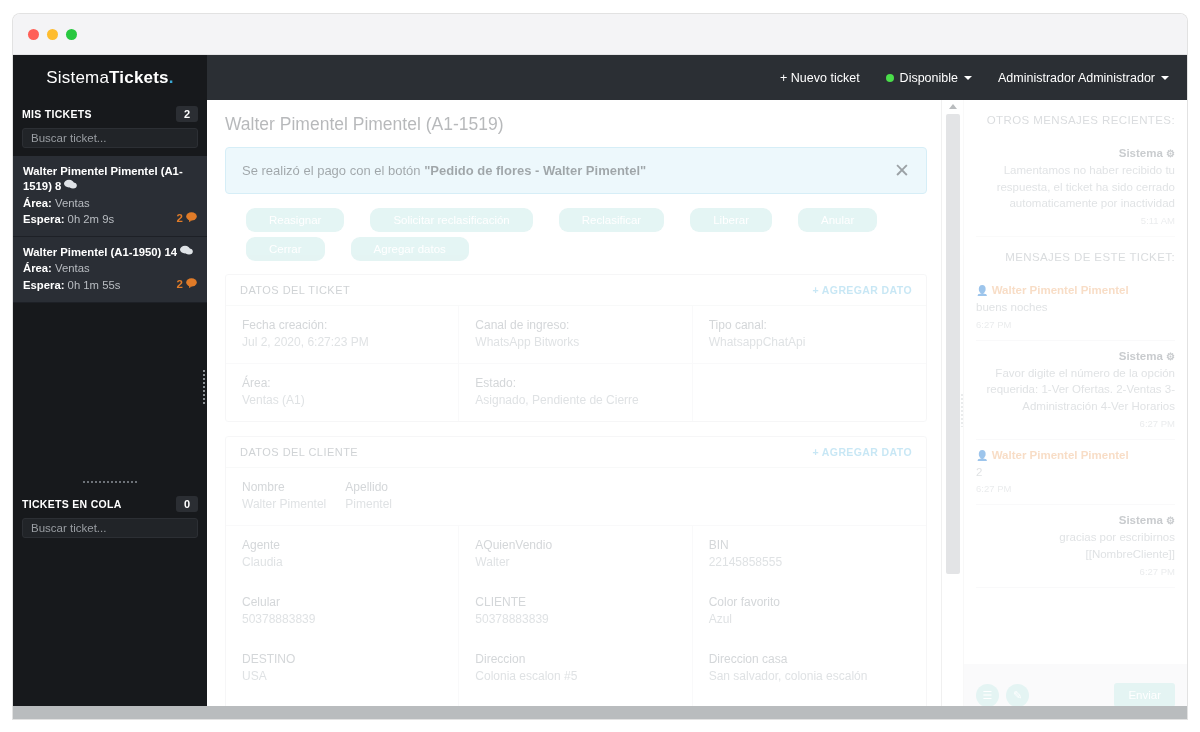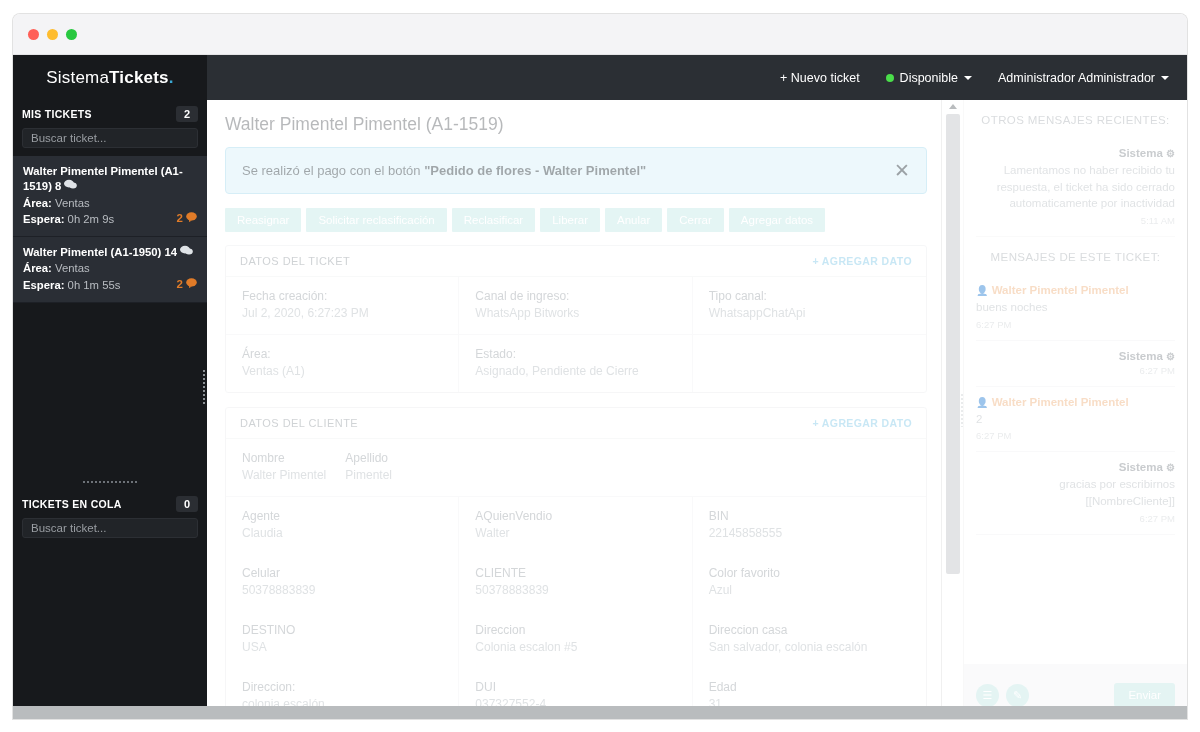--- a/index.html
+++ b/index.html
@@ -129,23 +129,23 @@
   .alert {
     background:#d4eef7; border:1px solid #9ed7ec; border-radius:4px;
     padding: 13px 16px; display:flex; align-items:center; justify-content:space-between;
     font-size:13px; color:#1c2b33; margin-bottom:14px;
   }
   .alert b { font-weight:700; }
   .alert .xbtn { font-size:19px; line-height:1; color:#11202a; cursor:pointer; padding-left:12px;}
 
   .actions { display:flex; gap:5px; margin-bottom:13px; flex-wrap:wrap; }
   .abtn {
-    background:#bfe6e4; color:#ffffff; border:none; border-radius:1px;
-    font-size:11.5px; padding:6px 12px; cursor:pointer;
-    font-family:"Liberation Sans", sans-serif; white-space:nowrap;
+    background:#bfe6e4; color:#ffffff; border:none; border-radius:9px;
+    font-size:11.5px; padding:6px 23px; cursor:pointer;
+    font-family:"Liberation Sans", sans-serif; white-space:nowrap;margin-left:21px;
   }
 
   .card { border:1px solid #eaecee; border-radius:3px; background:#fff; margin-bottom:14px; }
   .card-head {
     display:flex; align-items:center; justify-content:space-between;
     padding: 9px 14px; border-bottom:1px solid #eff1f2;
   }
   .card-head .ttl { font-size:11px; letter-spacing:.45px; color:#8f979d; }
   .card-head .add { font-size:10.5px; letter-spacing:.4px; color:#7ec8e8; cursor:pointer; font-weight:600;}
 
@@ -177,21 +177,21 @@
   }
 
   .msgpanel {
     width:224px; flex:none; background:#fff; position:relative;
     display:flex; flex-direction:column; opacity:.42;
     border-left:1px solid #f0f0f0;
   }
   .msg-head { padding:10px 12px 8px 12px; font-size:11px; letter-spacing:.5px; color:#8f979d; }
   .msg-scroll { flex:1; overflow:hidden; padding:0 12px; }
   .msg-group-title {
-    text-align:center; font-size:11.5px; letter-spacing:.4px; color:#a7adb2;
+    text-align:right; font-size:11.5px; letter-spacing:.4px; color:#a7adb2;
     padding: 14px 0 12px 0;
   }
   .msg { padding: 9px 0 10px 0; border-bottom:1px solid #f2f3f4; }
   .msg.sys { text-align:right; }
   .msg .who { font-size:11.5px; font-weight:700; margin-bottom:3px; }
   .msg.sys .who { color:#7f868c; }
   .msg.cli .who { color:#f0b07a; }
   .msg .body { font-size:11.5px; color:#b6bcc1; line-height:1.45; }
   .msg .time { font-size:9.5px; color:#cfd3d6; margin-top:3px; }
   .gear { font-size:10px; }
@@ -527,20 +527,21 @@
                 </div>
                 <div class="body">buens noches</div>
                 <div class="time">6:27 PM</div>
               </div>
 
               <div class="msg sys">
                 <div class="who">
                   <span>Sistema</span>
                   <span class="gear">⚙</span>
                 </div>
+                <div class="body">Favor digite el número de la opción requerida: 1-Ver Ofertas. 2-Ventas 3-Administración 4-Ver Horarios</div>
                 <div class="time">6:27 PM</div>
               </div>
 
               <div class="msg cli">
                 <div class="who">
                   <span class="usr">👤</span>
                   <span>Walter Pimentel Pimentel</span>
                 </div>
                 <div class="body">2</div>
                 <div class="time">6:27 PM</div>

